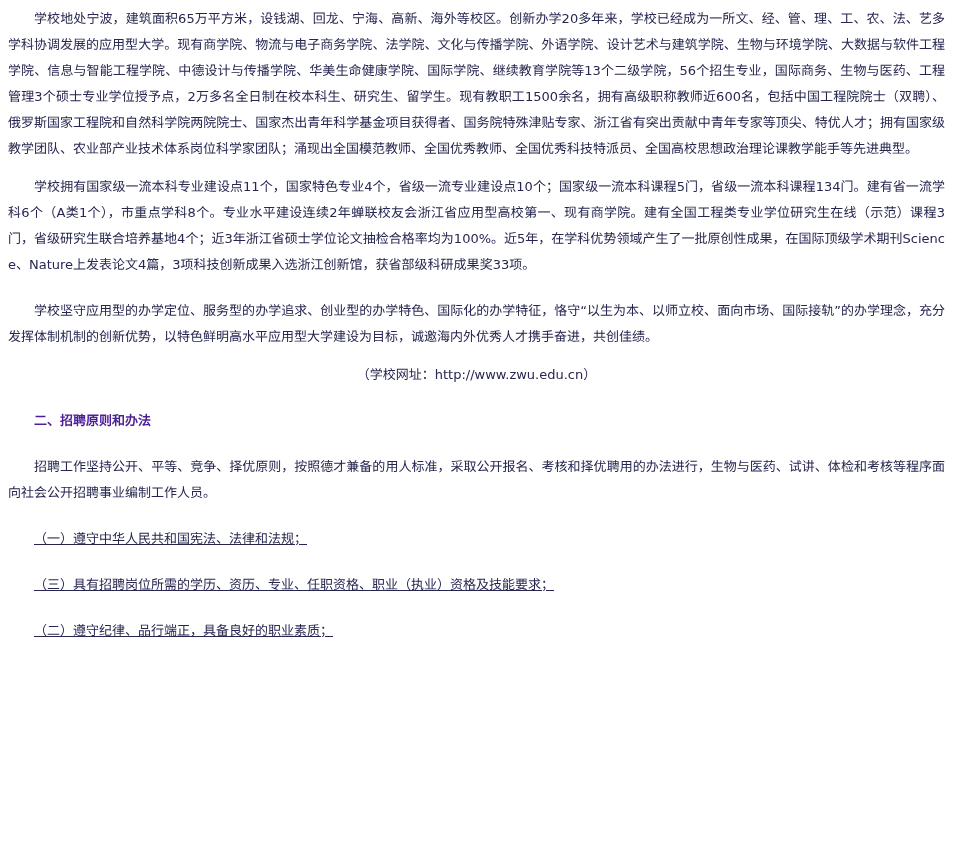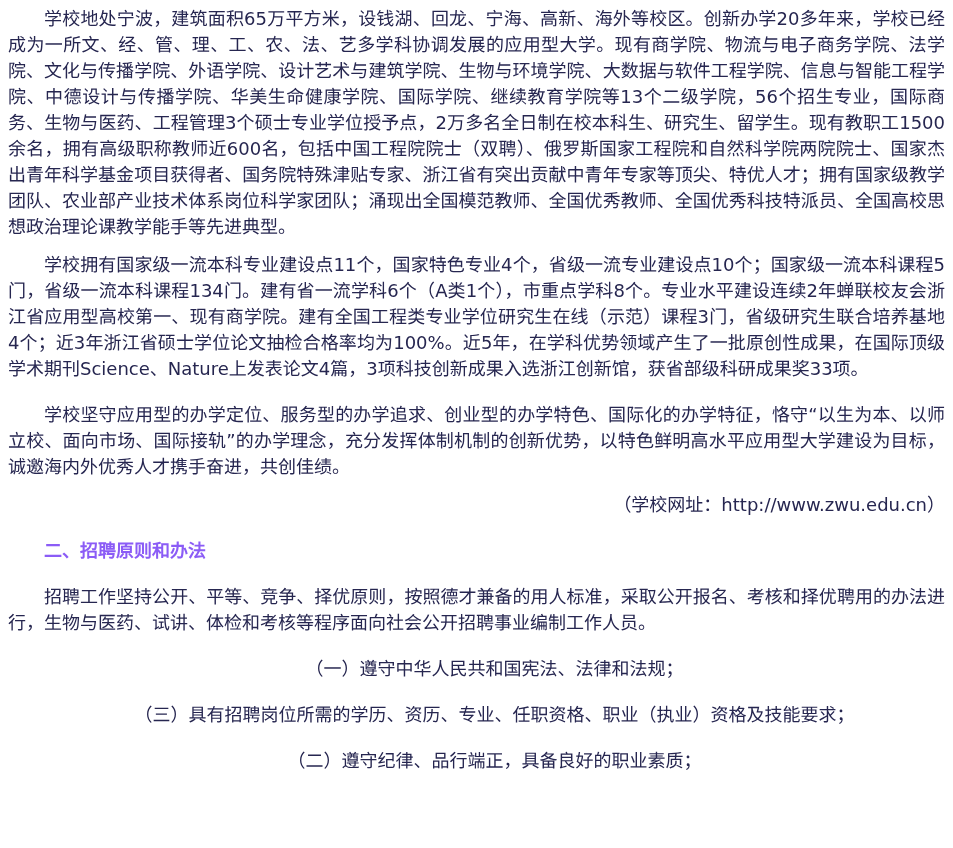--- a/index.html
+++ b/index.html
@@ -11,47 +11,48 @@
   body {
     width: 953px;
     min-height: 848px;
     overflow: hidden;
   }
   .doc {
     box-sizing: border-box;
     width: 953px;
     padding: 6px 8px 0 8px;
     font-family: "DejaVu Sans", "Liberation Sans", sans-serif;
-    font-size: 18px;
+    font-size: 13px;
     line-height: 26px;
     color: #262650;
     text-align: justify;
     word-break: break-all;
   }
   .doc p {
     margin: 0 0 20px 0;
     text-indent: 2em;
   }
   .doc > p:first-child {
     margin-bottom: 12px;
   }
   .doc p.tight {
     margin-bottom: 12px;
   }
   .doc p.line {
     text-indent: 0;
-    text-align: right;
+    text-align: center;
   }
   .doc p.heading {
     font-weight: bold;
-    color: #8b5cf6;
+    color: #4c1d95;
     text-align: left;
   }
   .doc p.item {
-    text-align: center;
+    text-align: left;
+    text-decoration: underline;
   }
 </style>
 </head>
 <body>
 
 <div class="doc" id="doc">
     <p class="paragraph">学校地处宁波，建筑面积65万平方米，设钱湖、回龙、宁海、高新、海外等校区。创新办学20多年来，学校已经成为一所文、经、管、理、工、农、法、艺多学科协调发展的应用型大学。现有商学院、物流与电子商务学院、法学院、文化与传播学院、外语学院、设计艺术与建筑学院、生物与环境学院、大数据与软件工程学院、信息与智能工程学院、中德设计与传播学院、华美生命健康学院、国际学院、继续教育学院等13个二级学院，56个招生专业，国际商务、生物与医药、工程管理3个硕士专业学位授予点，2万多名全日制在校本科生、研究生、留学生。现有教职工1500余名，拥有高级职称教师近600名，包括中国工程院院士（双聘）、俄罗斯国家工程院和自然科学院两院院士、国家杰出青年科学基金项目获得者、国务院特殊津贴专家、浙江省有突出贡献中青年专家等顶尖、特优人才；拥有国家级教学团队、农业部产业技术体系岗位科学家团队；涌现出全国模范教师、全国优秀教师、全国优秀科技特派员、全国高校思想政治理论课教学能手等先进典型。</p>
     <p class="paragraph">学校拥有国家级一流本科专业建设点11个，国家特色专业4个，省级一流专业建设点10个；国家级一流本科课程5门，省级一流本科课程134门。建有省一流学科6个（A类1个），市重点学科8个。专业水平建设连续2年蝉联校友会浙江省应用型高校第一、现有商学院。建有全国工程类专业学位研究生在线（示范）课程3门，省级研究生联合培养基地4个；近3年浙江省硕士学位论文抽检合格率均为100%。近5年，在学科优势领域产生了一批原创性成果，在国际顶级学术期刊Science、Nature上发表论文4篇，3项科技创新成果入选浙江创新馆，获省部级科研成果奖33项。</p>
     <p class="paragraph tight">学校坚守应用型的办学定位、服务型的办学追求、创业型的办学特色、国际化的办学特征，恪守“以生为本、以师立校、面向市场、国际接轨”的办学理念，充分发挥体制机制的创新优势，以特色鲜明高水平应用型大学建设为目标，诚邀海内外优秀人才携手奋进，共创佳绩。</p>
     <p class="line">（学校网址：http://www.zwu.edu.cn）</p>

